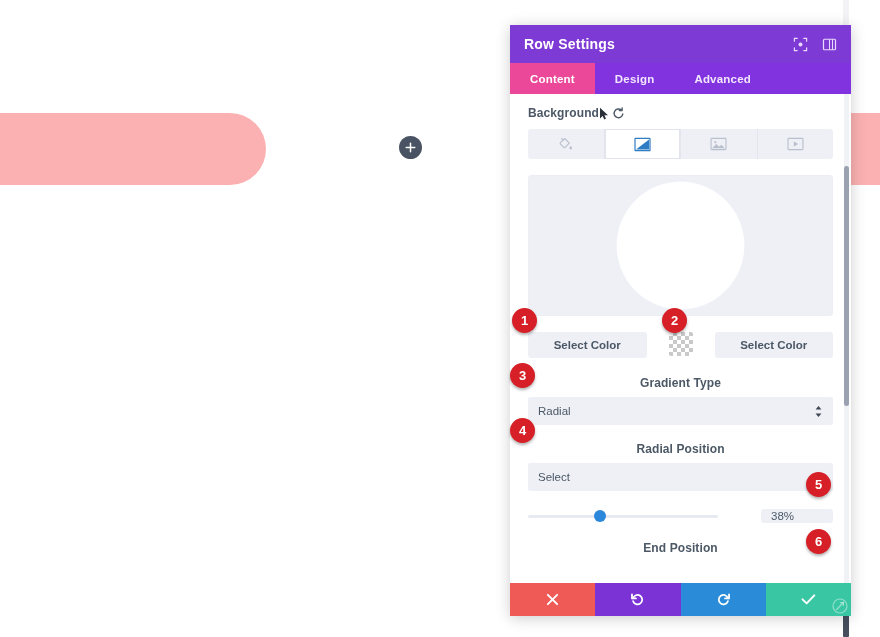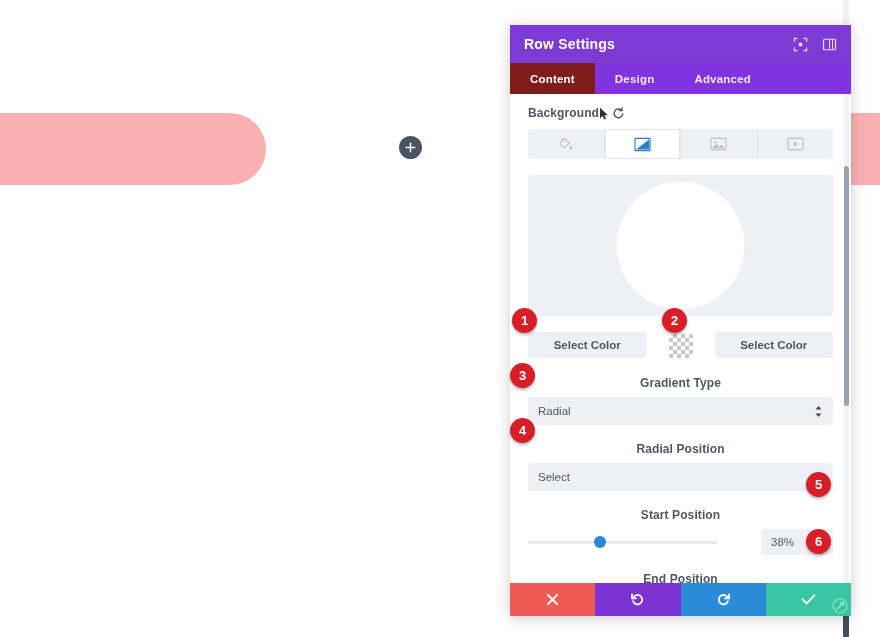--- a/index.html
+++ b/index.html
@@ -70,21 +70,21 @@
 
   .tabs {
     height: 31px; background: #8233e0;
     display: flex; flex: none;
   }
   .tab {
     padding: 0 20px; display: flex; align-items: center; justify-content: center;
     color: #f2e7fd; font-size: 11.5px; font-weight: bold; cursor: pointer;
     letter-spacing: .2px;
   }
-  .tab.active { background: #7f1d1d; color: #ffffff; }
+  .tab.active { background: #ec4899; color: #ffffff; }
 
   .modal-body {
     flex: 1; overflow: hidden; position: relative; background: #fff;
     padding: 0 0 0 0;
   }
   .body-inner { padding: 12px 18px 0 18px; }
 
   
   .field-label-row { display: flex; align-items: center; gap: 0; margin-bottom: 9px; }
   .field-label { font-size: 12px; color: #4c5866; font-weight: 600; letter-spacing: .1px; }
@@ -106,21 +106,21 @@
   .bgtype svg { display: block; }
 
   
   .grad-preview {
     height: 141px; border-radius: 3px; margin-bottom: 16px;
     background: radial-gradient(circle at 50% 50%, #ffffff 0%, #ffffff 38%, #eef0f6 38.6%, #eef0f6 100%);
     border: 1px solid #eceef4;
   }
 
   
-  .color-row { display: flex; align-items: flex-end; gap: 15px; margin-bottom: 18px; height: 26px; }
+  .color-row { display: flex; align-items: flex-start; gap: 15px; margin-bottom: 18px; height: 26px; }
   .select-color-btn {
     flex: 1; height: 26px; background: #eef0f6; border-radius: 3px;
     display: flex; align-items: center; justify-content: center;
     font-size: 11.5px; color: #4c5866; font-weight: 600; cursor: pointer;
   }
   .alpha-swatch {
     width: 24px; height: 24px; border-radius: 2px; cursor: pointer; flex: none;
     background-image:
       linear-gradient(45deg, #c9c9c9 25%, transparent 25%, transparent 75%, #c9c9c9 75%),
       linear-gradient(45deg, #c9c9c9 25%, transparent 25%, transparent 75%, #c9c9c9 75%);
@@ -146,21 +146,21 @@
   
   .slider-row { display: flex; align-items: center; gap: 0; }
   .slider-wrap { width: 190px; position: relative; height: 16px; display: flex; align-items: center; }
   .slider-track { width: 100%; height: 3px; background: #e8eaf1; border-radius: 2px; }
   .slider-handle {
     position: absolute; width: 12px; height: 12px; border-radius: 50%;
     background: #2b87da; top: 2px; cursor: pointer;
   }
   .slider-spacer { flex: 1; }
   .num-box {
-    width: 72px; height: 26px; background: #eef0f6; border-radius: 3px;
+    width: 72px; height: 14px; background: #eef0f6; border-radius: 3px;
     display: flex; align-items: center; padding: 0 10px;
     font-size: 11.5px; color: #4c5866; cursor: text;
   }
 
   
   .modal-scroll {
     position: absolute; right: 2px; top: 0; width: 5px; height: 100%;
     background: #f1f2f6;
   }
   .modal-scroll-thumb {
@@ -326,21 +326,20 @@
             <span class="select-arrows">
               <svg width="9" height="13" viewBox="0 0 9 13" aria-hidden="true">
                 <path d="M4.5 1 L7.4 4.6 L1.6 4.6 Z" fill="currentColor"></path>
                 <path d="M4.5 12 L7.4 8.4 L1.6 8.4 Z" fill="currentColor"></path>
               </svg>
             </span>
           </div>
         </div>
 
         <div class="fgroup">
-          <span class="field-label">Start Position</span>
           <div class="slider-row">
             <div class="slider-wrap">
               <div class="slider-track"></div>
               <div class="slider-handle" id="sh0" style="left: calc(38% - 6px);"></div>
             </div>
             <div class="slider-spacer"></div>
             <div class="num-box">38%</div>
           </div>
         </div>
 

